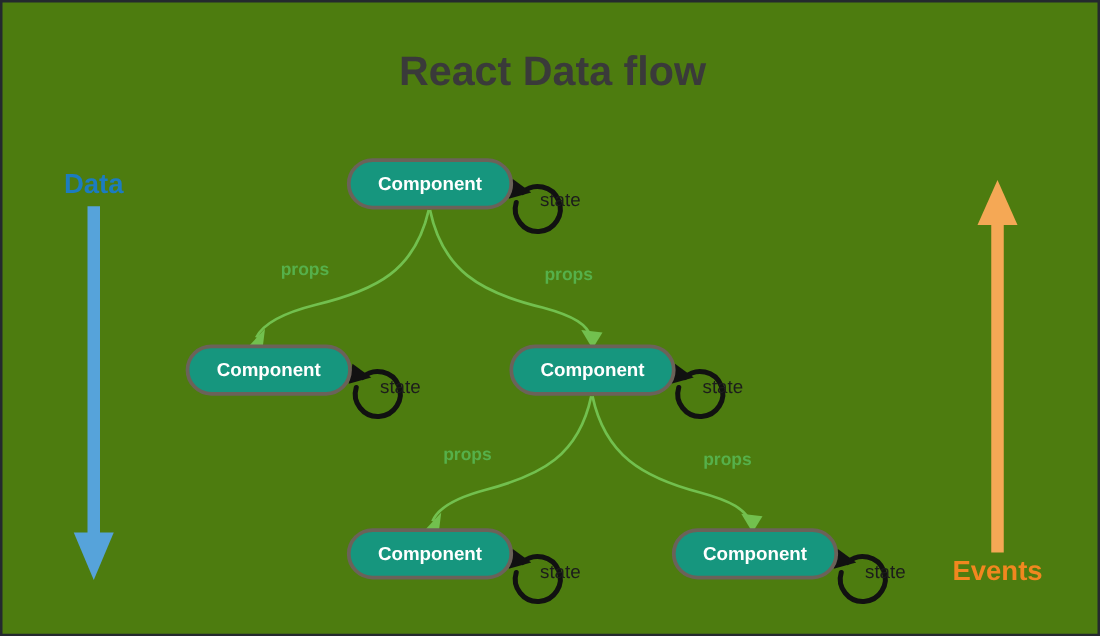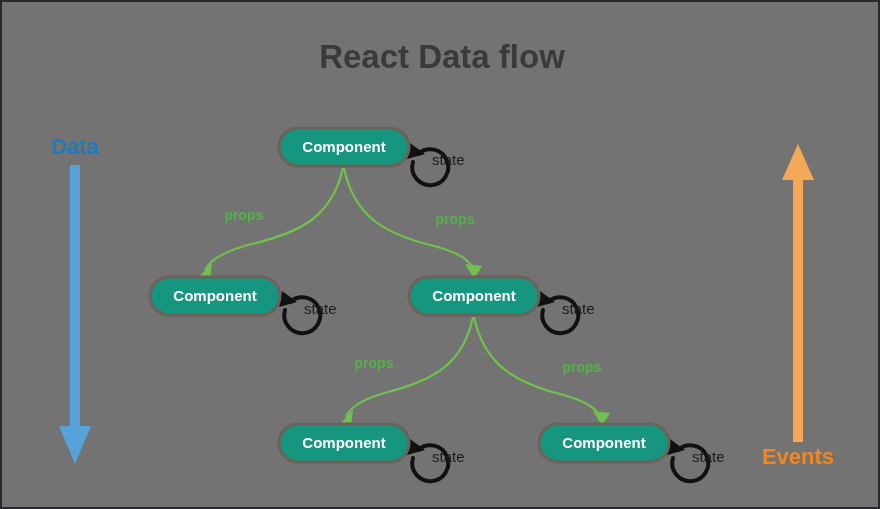--- a/index.html
+++ b/index.html
@@ -4,21 +4,21 @@
 <style>
   html, body {
     margin: 0;
     padding: 0;
     background: #ffffff;
   }
   #canvas {
     position: relative;
     width: 880px;
     height: 509px;
-    background: #737373;
+    background: #4d7c0f;
     border: 2px solid #24292e;
     box-sizing: border-box;
     overflow: hidden;
     font-family: "Liberation Sans", sans-serif;
   }
   #diagram-svg {
     position: absolute;
     left: 0;
     top: 0;
     width: 880px;

